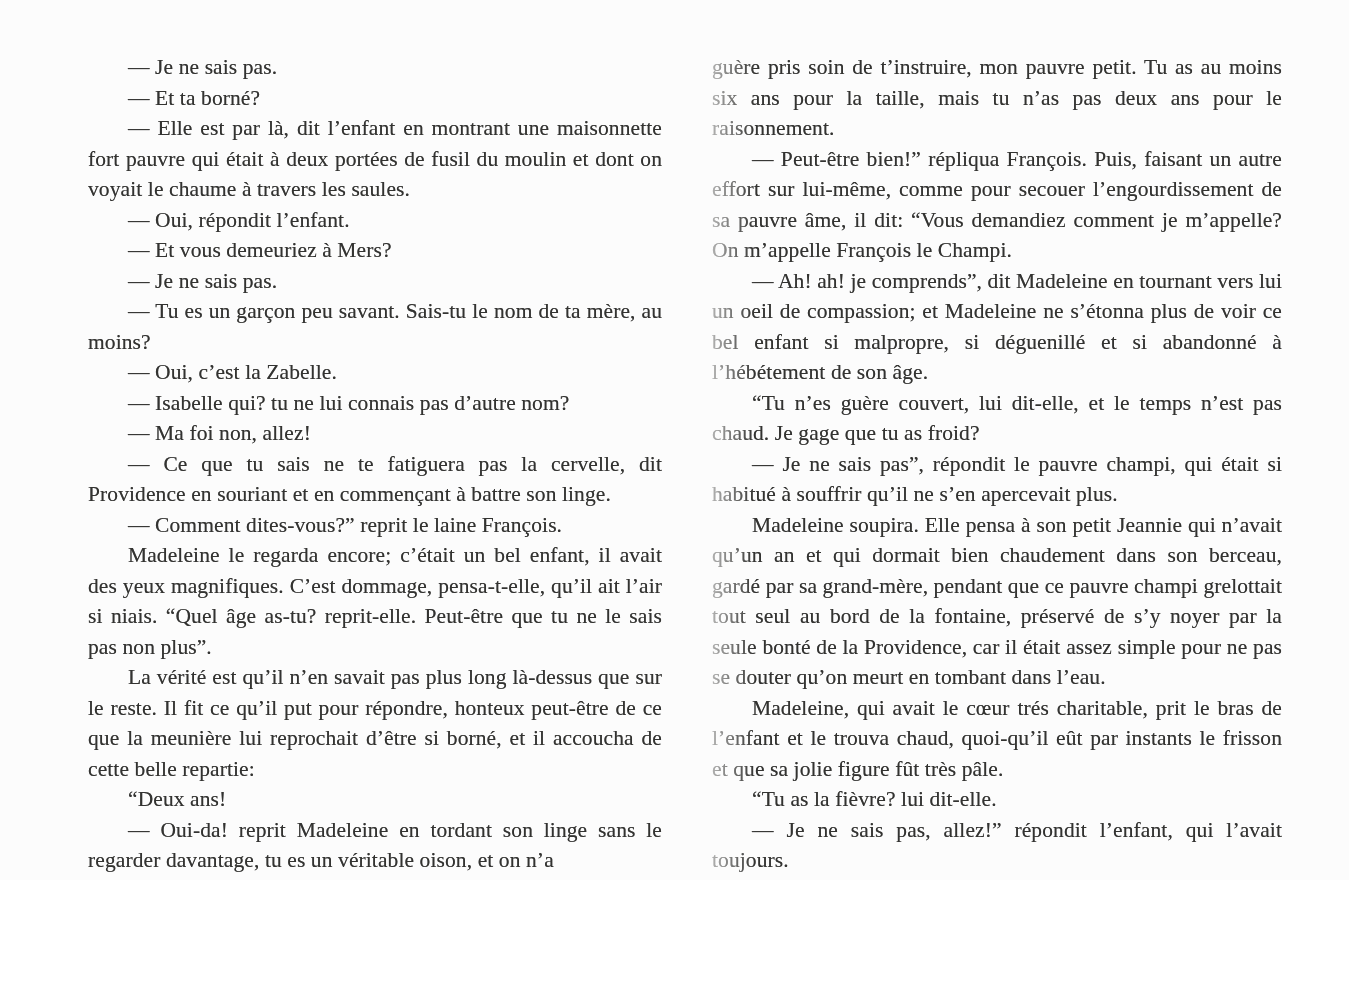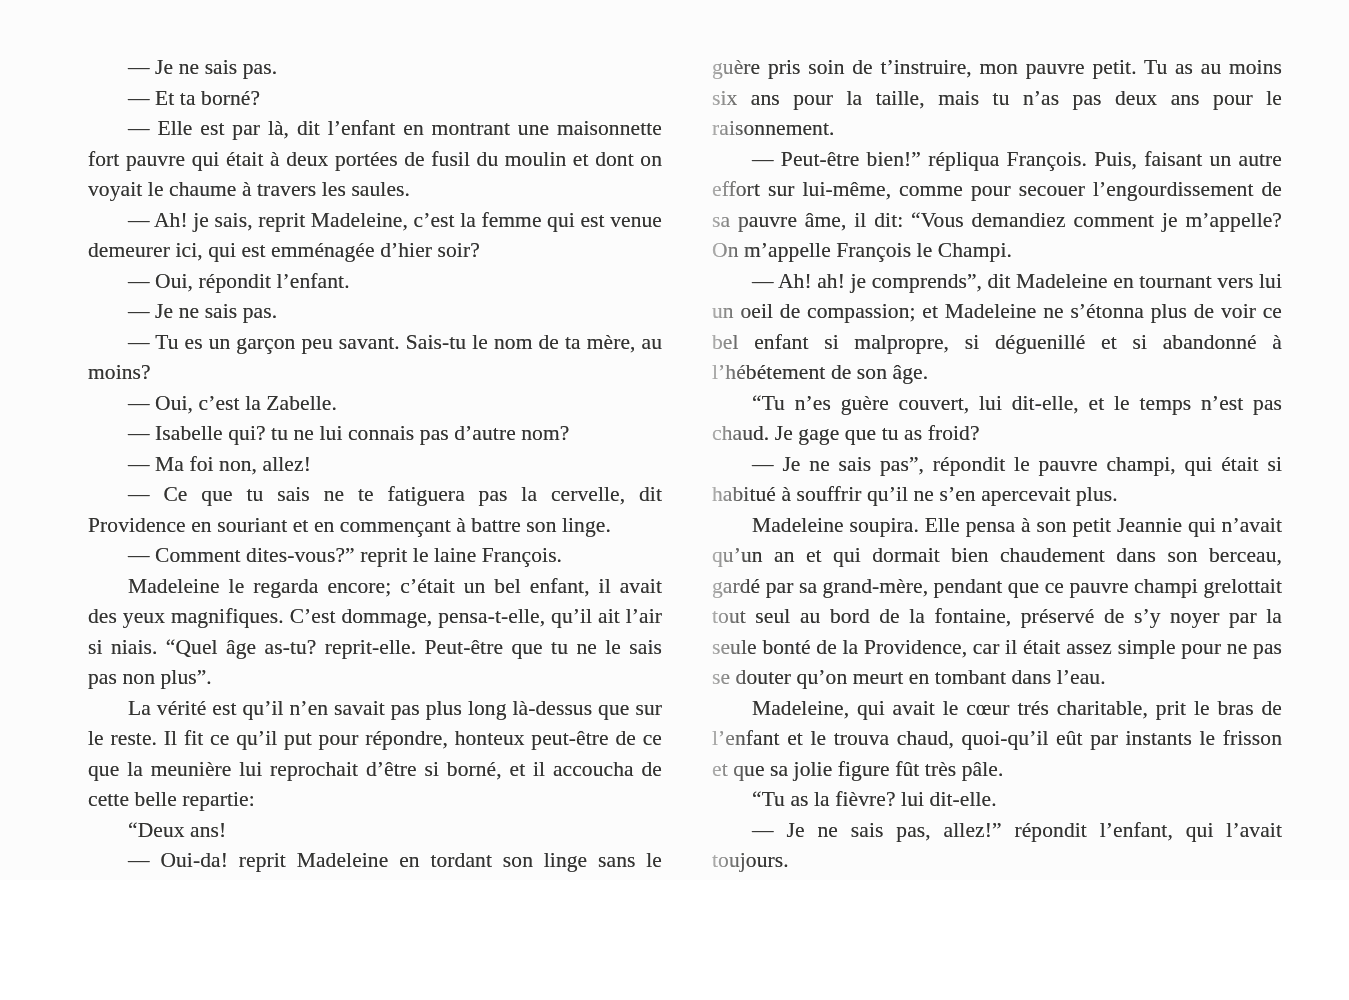--- a/index.html
+++ b/index.html
@@ -71,22 +71,22 @@
 </style>
 </head>
 <body>
 
 <div class="spread">
 
   <div class="page-text page-text-left">
       <p>— Je ne sais pas.</p>
       <p>— Et ta borné?</p>
       <p>— Elle est par là, dit l’enfant en montrant une maisonnette fort pauvre qui était à deux portées de fusil du moulin et dont on voyait le chaume à travers les saules.</p>
-      <p>— Ah! je sais, reprit Madeleine, c’est la femme qui est venue demeurer ici, qui est emménagée d’hier soir?</p>
       <p>— Oui, répondit l’enfant.</p>
+      <p>— Et vous demeuriez à Mers?</p>
       <p>— Je ne sais pas.</p>
       <p>— Tu es un garçon peu savant. Sais-tu le nom de ta mère, au moins?</p>
       <p>— Oui, c’est la Zabelle.</p>
       <p>— Isabelle qui? tu ne lui connais pas d’autre nom?</p>
       <p>— Ma foi non, allez!</p>
       <p>— Ce que tu sais ne te fatiguera pas la cervelle, dit Providence en souriant et en commençant à battre son linge.</p>
       <p>— Comment dites-vous?” reprit le laine François.</p>
       <p>Madeleine le regarda encore; c’était un bel enfant, il avait des yeux magnifiques. C’est dommage, pensa-t-elle, qu’il ait l’air si niais. “Quel âge as-tu? reprit-elle. Peut-être que tu ne le sais pas non plus”.</p>
       <p>La vérité est qu’il n’en savait pas plus long là-dessus que sur le reste. Il fit ce qu’il put pour répondre, honteux peut-être de ce que la meunière lui reprochait d’être si borné, et il accoucha de cette belle repartie:</p>
       <p>“Deux ans!</p>

